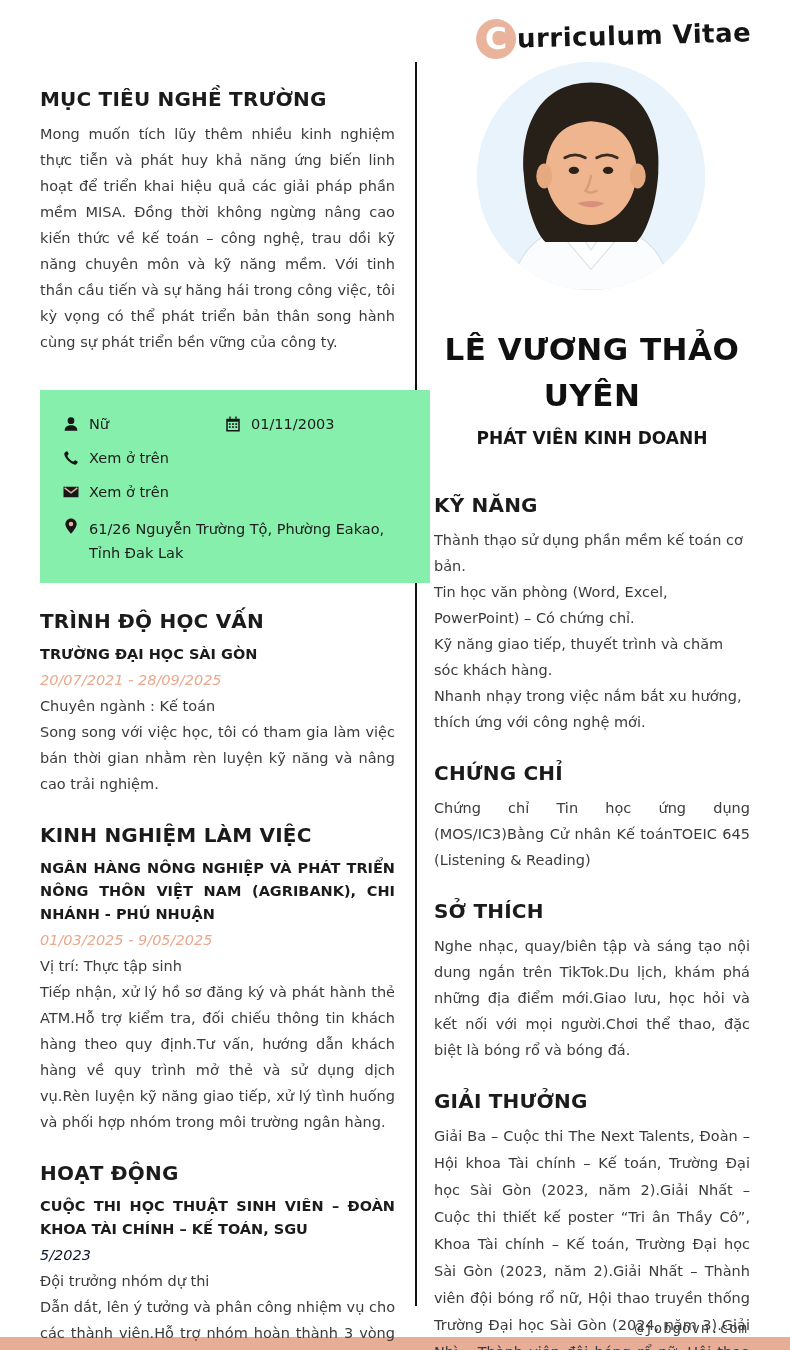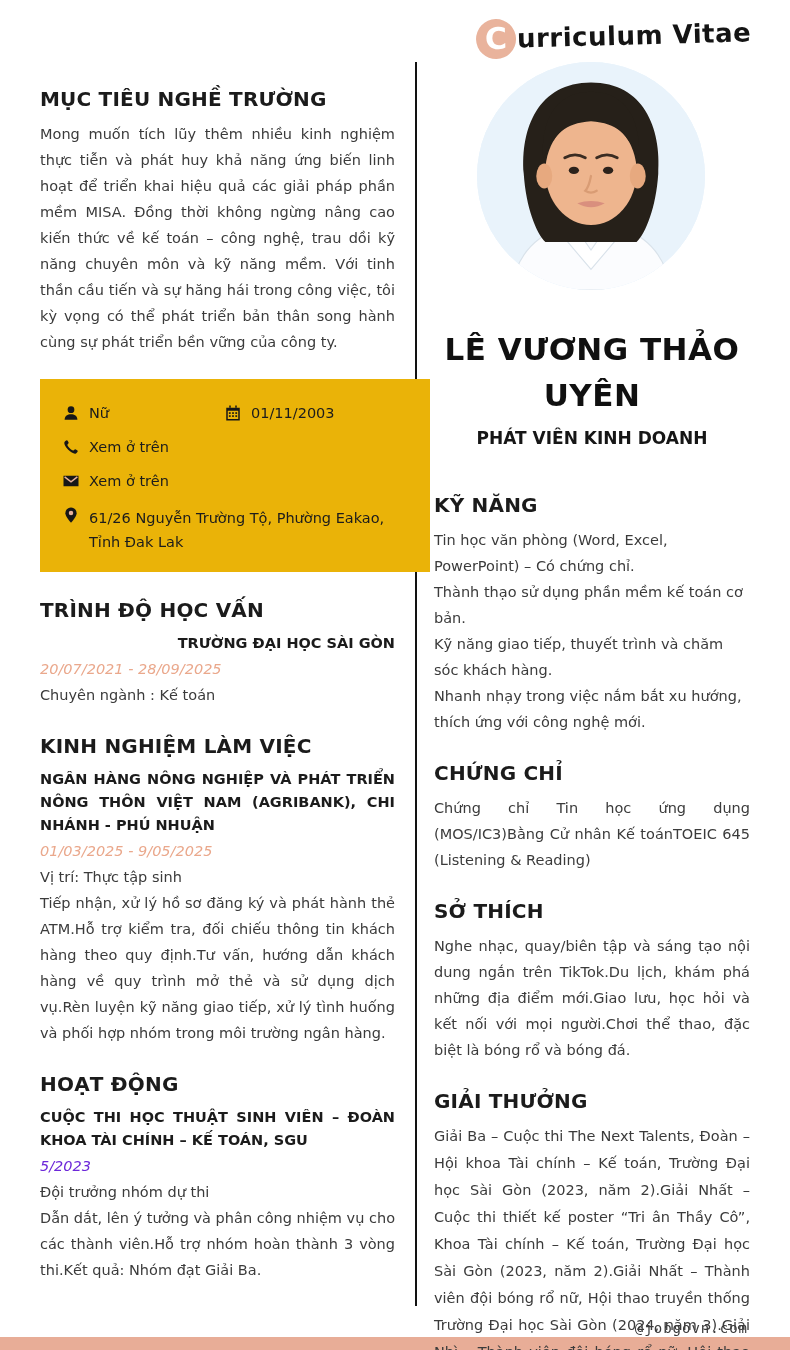--- a/index.html
+++ b/index.html
@@ -26,29 +26,29 @@
   
   .divider { position:absolute; left:415px; top:62px; width:2px; height:1244px; background:#121212; z-index:1; }
   
   .left-col  { position:absolute; left:40px;  top:85px;  width:355px; z-index:2; }
   .right-col { position:absolute; left:434px; top:326px; width:316px; z-index:2; }
   .section-h {
     font-size:20px; font-weight:bold; color:#1b1b1b; line-height:28px;
     letter-spacing:0.2px; margin-bottom:8px;
   }
   .body-text { font-size:14.5px; line-height:26px; text-align:justify; color:#3b3b3b; }
-  .sub-h { font-size:14.5px; font-weight:bold; color:#1b1b1b; line-height:23px;text-align:right; }
+  .sub-h { font-size:14.5px; font-weight:bold; color:#1b1b1b; line-height:23px; }
   .sub-h.just { text-align:justify; }
   .date-line { font-size:14.5px; font-style:italic; color:#eaa88c; line-height:22px; margin:3px 0 2px; }
-  .date-line.dark { color:#6d28d9; }
+  .date-line.dark { color:#0f172a; }
   .plain-line { font-size:14.5px; line-height:26px; color:#3b3b3b; }
   .mt-sec { margin-top:24px; }
   
   .contact-box {
-    width:390px; background:#eab308; margin-top:24px;
+    width:390px; background:#86efac; margin-top:35px;
     padding:25px 24px 10px 22px; color:#1c1c1c;
   }
   .contact-row { display:flex; align-items:flex-start; margin-bottom:15px; font-size:14.5px; line-height:19px; }
   .contact-row .ic { width:18px; height:18px; flex:0 0 18px; margin-right:9px; margin-top:0px; }
   .contact-row .ic svg { width:18px; height:18px; display:block; fill:#171717; }
   .contact-pair { display:flex; margin-bottom:15px; }
   .contact-cell { display:flex; align-items:flex-start; font-size:14.5px; line-height:19px; }
   .contact-cell .ic { width:18px; height:18px; flex:0 0 18px; margin-right:9px; }
   .contact-cell .ic svg { width:18px; height:18px; display:block; fill:#171717; }
   .cell-gender { width:162px; }
@@ -176,20 +176,21 @@
         </span>
         <span class="txt">61/26 Nguyễn Trường Tộ, Phường Eakao, Tỉnh Đak Lak</span>
       </div>
     </div>
 
     <div class="mt-sec">
       <div class="section-h">TRÌNH ĐỘ HỌC VẤN</div>
       <div class="sub-h">TRƯỜNG ĐẠI HỌC SÀI GÒN</div>
       <div class="date-line">20/07/2021 - 28/09/2025</div>
       <div class="plain-line">Chuyên ngành : Kế toán</div>
+      <div class="body-text">Song song với việc học, tôi có tham gia làm việc bán thời gian nhằm rèn luyện kỹ năng và nâng cao trải nghiệm.</div>
     </div>
 
     <div class="mt-sec">
       <div class="section-h">KINH NGHIỆM LÀM VIỆC</div>
       <div class="sub-h just">NGÂN HÀNG NÔNG NGHIỆP VÀ PHÁT TRIỂN NÔNG THÔN VIỆT NAM (AGRIBANK), CHI NHÁNH - PHÚ NHUẬN</div>
       <div class="date-line">01/03/2025 - 9/05/2025</div>
       <div class="plain-line">Vị trí: Thực tập sinh</div>
       <div class="body-text">Tiếp nhận, xử lý hồ sơ đăng ký và phát hành thẻ ATM.Hỗ trợ kiểm tra, đối chiếu thông tin khách hàng theo quy định.Tư vấn, hướng dẫn khách hàng về quy trình mở thẻ và sử dụng dịch vụ.Rèn luyện kỹ năng giao tiếp, xử lý tình huống và phối hợp nhóm trong môi trường ngân hàng.</div>
     </div>
 
@@ -204,22 +205,22 @@
   </div>
 
   <div class="right-col">
 
     <div class="name">LÊ VƯƠNG THẢO UYÊN</div>
     <div class="job-title">PHÁT VIÊN KINH DOANH</div>
 
     <div class="right-sections">
       <div>
         <div class="section-h">KỸ NĂNG</div>
+        <div class="skill-item">Thành thạo sử dụng phần mềm kế toán cơ bản.</div>
         <div class="skill-item">Tin học văn phòng (Word, Excel, PowerPoint) – Có chứng chỉ.</div>
-        <div class="skill-item">Thành thạo sử dụng phần mềm kế toán cơ bản.</div>
         <div class="skill-item">Kỹ năng giao tiếp, thuyết trình và chăm sóc khách hàng.</div>
         <div class="skill-item">Nhanh nhạy trong việc nắm bắt xu hướng, thích ứng với công nghệ mới.</div>
       </div>
 
       <div class="mt-sec">
         <div class="section-h">CHỨNG CHỈ</div>
         <div class="body-text">Chứng chỉ Tin học ứng dụng (MOS/IC3)Bằng Cử nhân Kế toánTOEIC 645 (Listening &amp; Reading)</div>
       </div>
 
       <div class="mt-sec">

